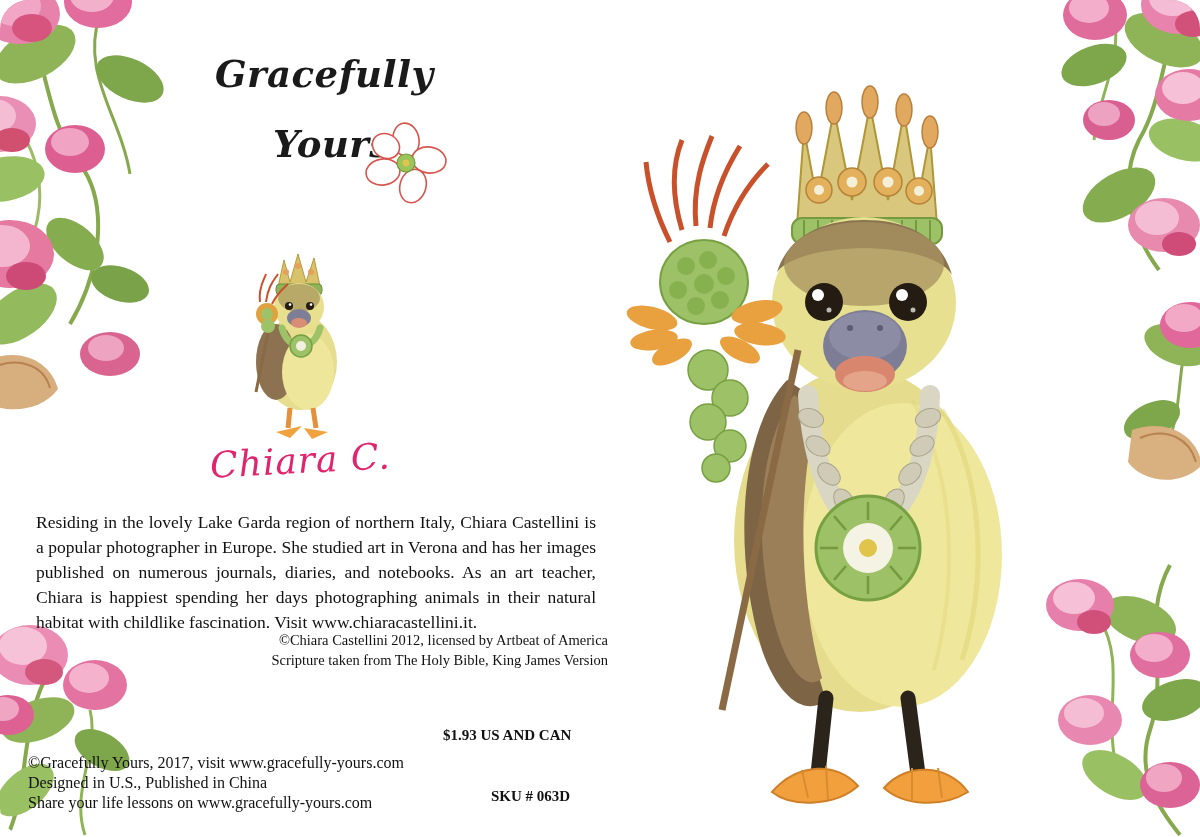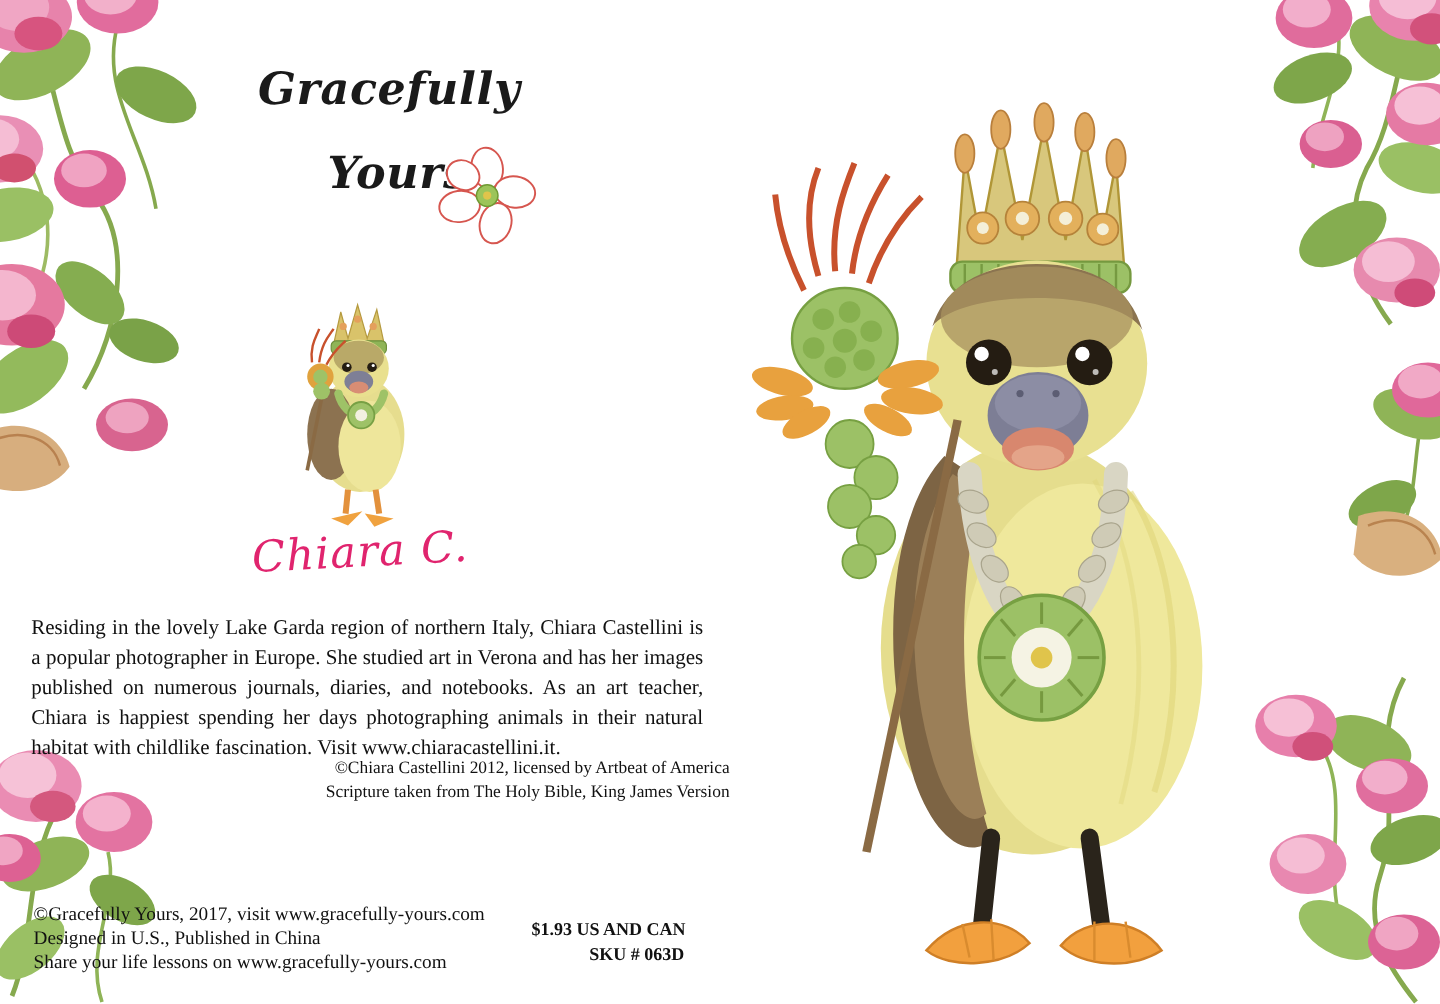--- a/index.html
+++ b/index.html
@@ -7,20 +7,21 @@
     padding: 0;
     background: #ffffff;
   }
   #card {
     position: relative;
     width: 1200px;
     height: 837px;
     background: #ffffff;
     overflow: hidden;
     font-family: "Liberation Serif", serif;
+    border-radius: 29px;
   }
 
   
   .brand {
     position: absolute;
     left: 215px;
     top: 38px;
     width: 230px;
     height: 125px;
   }
@@ -60,21 +61,21 @@
     font-style: italic;
     font-size: 36px;
     color: #e0246e;
     letter-spacing: 1px;
     transform: rotate(-3deg);
   }
 
   
   .bio {
     position: absolute;
-    left: 26px;
+    left: 36px;
     top: 492px;
     width: 560px;
     font-family: "Liberation Serif", serif;
     font-size: 17.5px;
     line-height: 25px;
     color: #111111;
     text-align: justify;
   }
 
   
@@ -105,21 +106,21 @@
   .price-block {
     position: absolute;
     left: 443px;
     bottom: 30px;
     font-family: "Liberation Serif", serif;
     font-size: 15px;
     line-height: 21px;
     color: #111111;
     font-weight: bold;
   }
-  .price-block .sku { padding-left: 48px; }
+  .price-block .sku { padding-left: 48px; margin-top: 40px; }
 
   
   .duck-small {
     position: absolute;
     left: 228px;
     top: 222px;
     width: 150px;
     height: 225px;
   }
   .duck-large {

